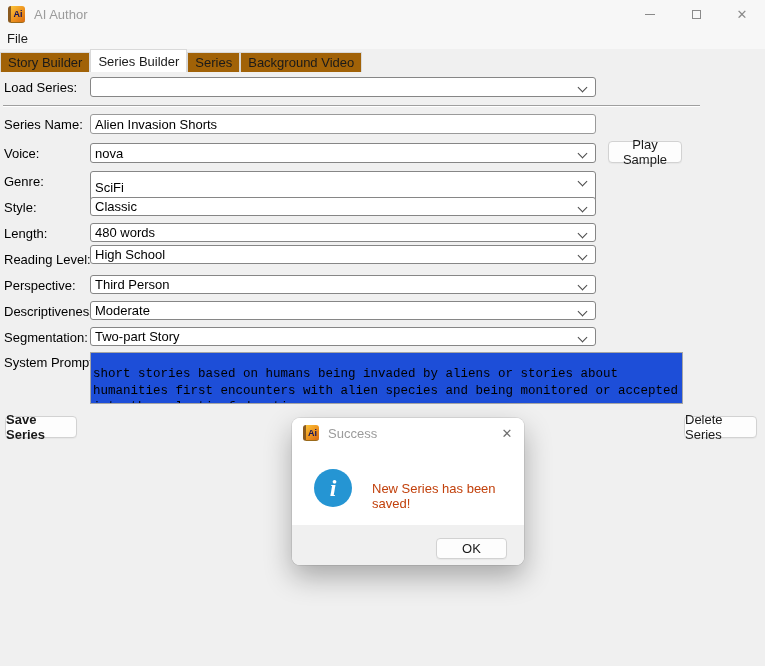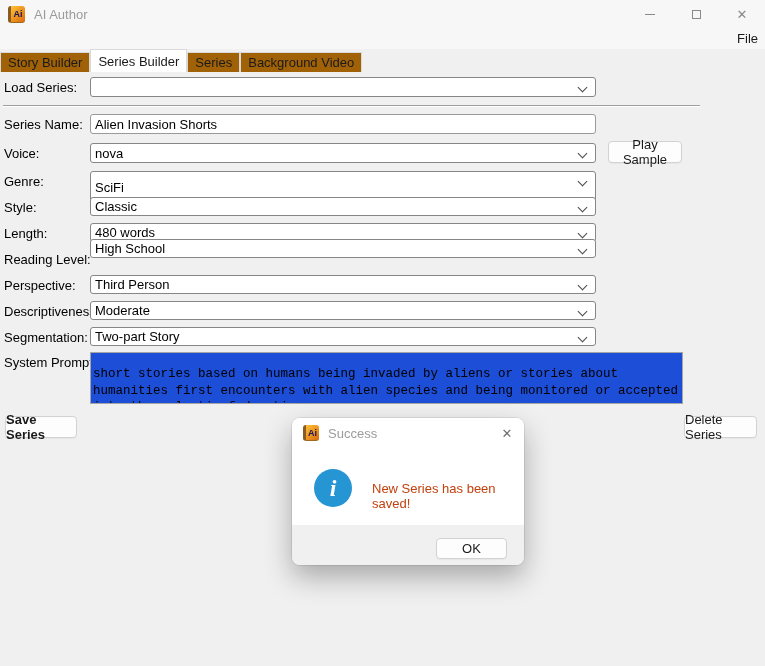--- a/index.html
+++ b/index.html
@@ -17,21 +17,21 @@
     display:flex; align-items:center; justify-content:center;
     font-weight:bold; font-size:9px; color:#14145a;
   }
   .title-text { margin-left:9px; color:#9b9b9b; }
   .win-controls { margin-left:auto; display:flex; height:28px; }
   .win-btn { width:46px; height:28px; display:flex; align-items:center; justify-content:center; color:#8a8a8a; font-size:12px; }
   .max-glyph { width:9px; height:9px; border:1px solid #8a8a8a; }
   .min-glyph { width:10px; height:1px; background:#8a8a8a; }
   .close-glyph { font-size:13px; line-height:1; }
   
-  .menubar { position:absolute; top:28px; left:0; width:765px; height:21px; background:#f7f7f7; display:flex; align-items:center;justify-content:flex-end; }
+  .menubar { position:absolute; top:28px; left:0; width:765px; height:21px; background:#f7f7f7; display:flex; align-items:center; }
   .menu-item { padding:2px 7px; color:#1a1a1a; }
   
   .tabstrip { position:absolute; top:49px; left:0; width:765px; height:23px; display:flex; align-items:flex-end; }
   .tab {
     height:20px; padding:2px 7px 0 7px; background:#a16207;
     border:1px solid #d9d9d9; border-bottom:none; color:#1a1a1a; white-space:nowrap;
   }
   .tab.active { height:23px; padding-top:4px; background:#ffffff; position:relative; z-index:2; }
   
   .flabel { position:absolute; left:4px; color:#000; }
@@ -140,21 +140,21 @@
     <span class="chev"></span>
   </div>
 
   <div class="flabel" style="top:226px">Length:</div>
   <div class="combo" style="top:223px; height:19px">
     <span>480 words</span>
     <span class="chev"></span>
   </div>
 
   <div class="flabel" style="top:252px">Reading Level:</div>
-  <div class="combo" style="top:239px; height:19px">
+  <div class="combo" style="top:245px; height:19px">
     <span>High School</span>
     <span class="chev"></span>
   </div>
 
   <div class="flabel" style="top:278px">Perspective:</div>
   <div class="combo" style="top:275px; height:19px">
     <span>Third Person</span>
     <span class="chev"></span>
   </div>
 

